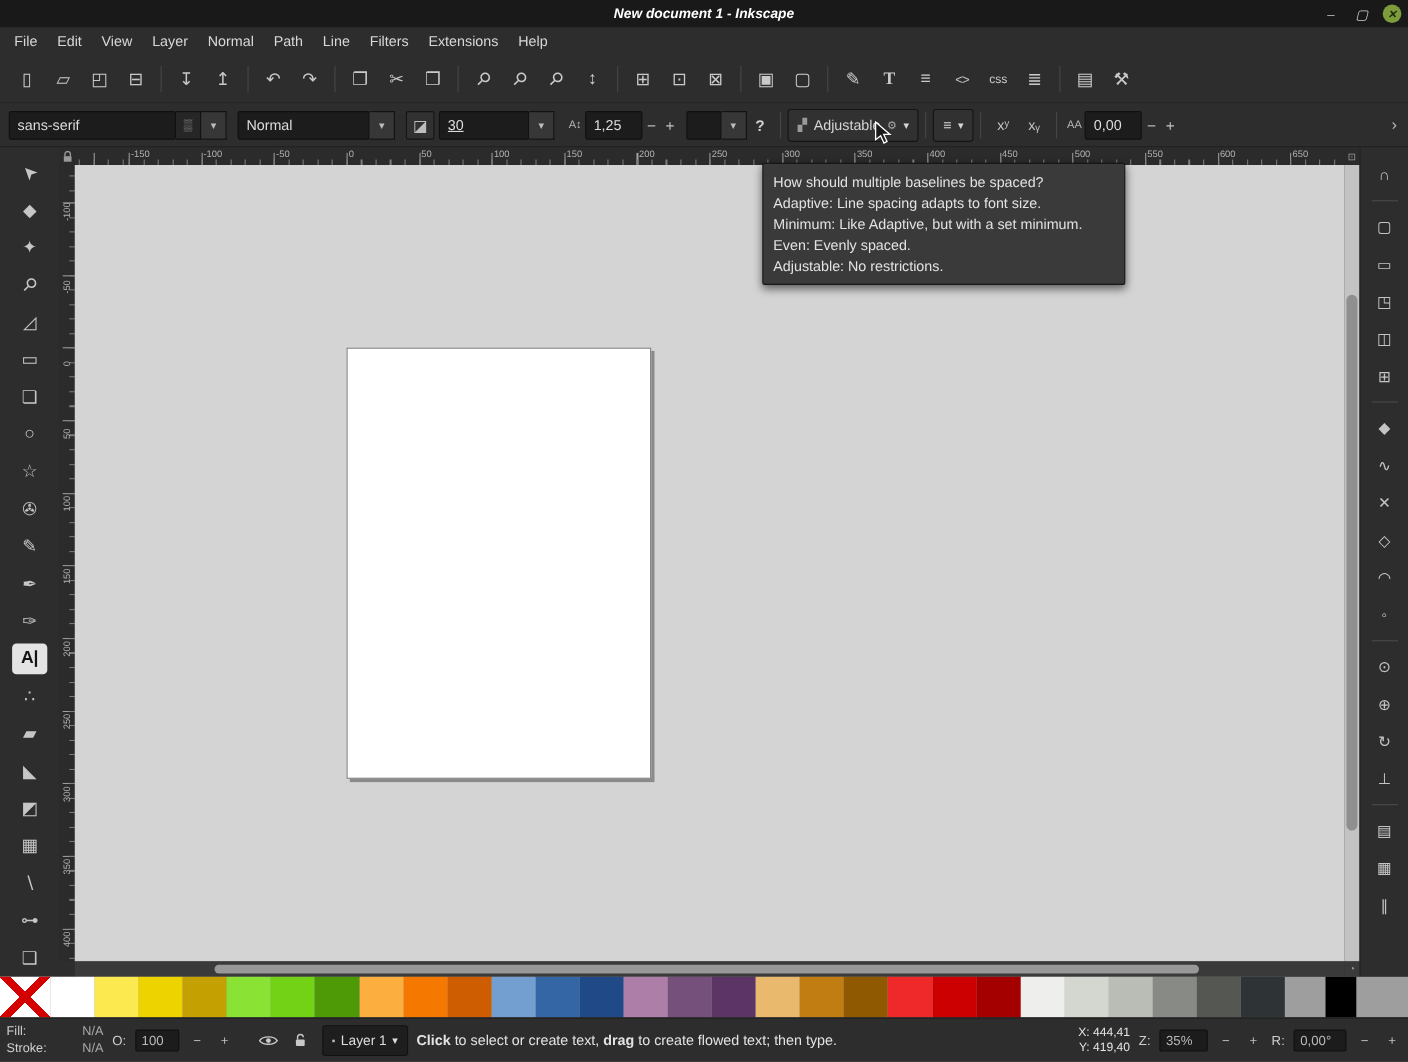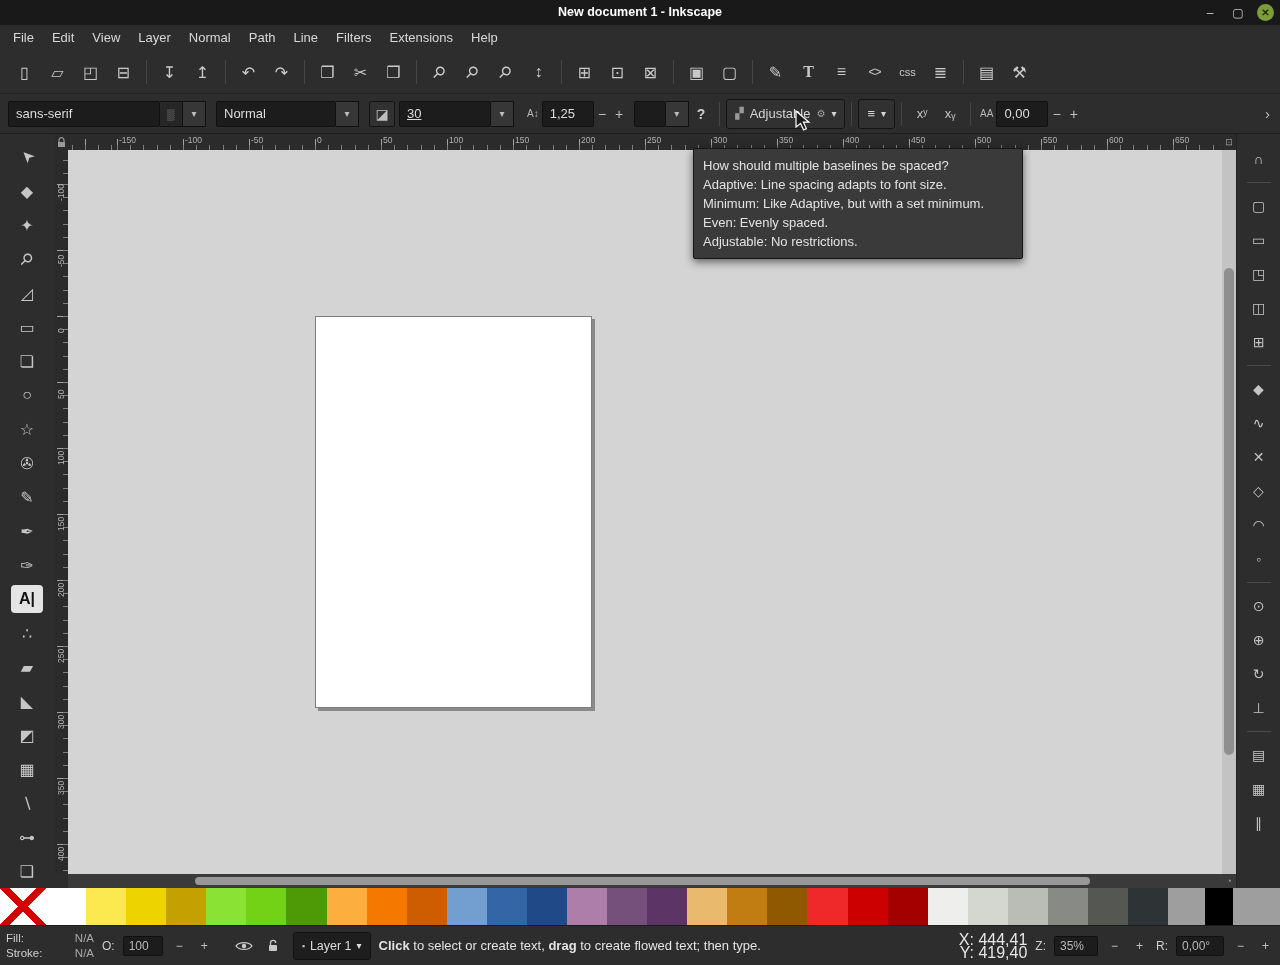--- a/index.html
+++ b/index.html
@@ -1,20 +1,20 @@
 <!DOCTYPE html>
 <html><head>
 <meta charset="utf-8">
 <style>
   html,body{margin:0;padding:0;background:#1a1a1a;}
   .window{position:relative;width:1280px;height:965px;overflow:hidden;background:#2d2d2d;
           font-family:"Liberation Sans",sans-serif;color:#d6d6d6;-webkit-font-smoothing:antialiased;}
 
   
-  .titlebar{position:absolute;left:0;top:0;width:1280px;height:25px;background:#191919;}
+  .titlebar{position:absolute;left:0;top:0;width:1280px;height:25px;background:#191919;font-style:italic;}
   .titlebar .title{position:absolute;left:0;right:0;top:0;height:25px;line-height:25px;text-align:center;
                    color:#ffffff;font-size:12.5px;font-weight:bold;}
   .winctl{position:absolute;right:6px;top:0;height:25px;display:flex;align-items:center;gap:10px;z-index:2;}
   .wbtn{width:18px;height:18px;display:flex;align-items:center;justify-content:center;color:#c9c9c9;font-size:12px;}
   .wbtn.close{background:#7d9c3c;color:#1d2a09;border-radius:50%;width:17px;height:17px;font-size:10px;font-weight:bold;}
 
   
   .menubar{position:absolute;left:0;top:25px;width:1280px;height:26px;background:#2d2d2d;
            display:flex;align-items:center;padding-left:4px;box-sizing:border-box;}
   .menu-item{padding:0 9px;font-size:13px;color:#d8d8d8;height:26px;line-height:26px;}
@@ -110,21 +110,21 @@
              display:flex;align-items:center;padding:0 6px;box-sizing:border-box;gap:8px;}
   .fs-block{width:88px;font-size:11.5px;line-height:15px;color:#cfcfcf;flex:none;}
   .fs-row{display:flex;justify-content:space-between;}
   .fs-val{color:#a9a9a9;}
   .slabel{font-size:12px;color:#cfcfcf;}
   .sentry{background:#1c1c1c;border:1px solid #101010;border-radius:2px;color:#b9b9b9;
           font:12px "Liberation Sans",sans-serif;height:20px;padding:0 5px;box-sizing:border-box;outline:none;}
   .layer-btn{display:flex;align-items:center;gap:5px;background:#1e1e1e;border:1px solid #121212;border-radius:3px;
              height:26px;padding:0 8px;color:#dddddd;font-size:12.5px;flex:none;}
   .status-msg{flex:1;font-size:13px;color:#e3e3e3;white-space:nowrap;overflow:hidden;}
-  .coords{font-size:16px;line-height:13px;color:#e6e6e6;text-align:right;flex:none;}
+  .coords{font-size:11px;line-height:13px;color:#e6e6e6;text-align:right;flex:none;}
   .statusbar svg{flex:none;}
 
   
   .tooltip{position:absolute;left:693px;top:148px;width:330px;background:#3a3a3a;border:1px solid #171717;
            border-radius:2px;padding:7px 9px;box-sizing:border-box;color:#e2e2e2;font-size:13px;line-height:19px;
            box-shadow:0 3px 8px rgba(0,0,0,.55);z-index:90;}
   
   .cursor{position:absolute;left:795px;top:110px;z-index:100;}
 </style>
 </head>
@@ -203,21 +203,21 @@
       </div>
     <div class="gap4" data-name="spacer"></div>
     <input class="tentry" style="width: 120px;" readonly="" data-name="font-style-input" value="Normal">
     <div class="arrow-btn" data-name="font-style-dropdown">
         <span data-name="chevron-down-icon">▾</span>
       </div>
     <div class="gap4" data-name="spacer"></div>
     <div class="icon-btn" data-name="font-size-icon">
         <span data-name="size-swatch-glyph">◪</span>
       </div>
-    <input class="tentry" style="width: 92px; margin-left: 4px; text-decoration: underline;" readonly="" data-name="font-size-input" value="30">
+    <input class="tentry" style="width: 82px; margin-left: 4px; text-decoration: underline;" readonly="" data-name="font-size-input" value="30">
     <div class="arrow-btn" data-name="font-size-dropdown">
         <span data-name="chevron-down-icon">▾</span>
       </div>
     <div class="gap4" data-name="spacer"></div>
     <span class="mini-label" data-name="line-height-icon">A↕</span>
     <input class="tentry" style="width: 52px;" readonly="" data-name="line-height-input" value="1,25">
     <span class="spin" data-name="line-height-decrease-button">−</span>
     <span class="spin" data-name="line-height-increase-button">+</span>
     <input class="tentry" style="width: 32px; margin-left: 6px;" readonly="" data-name="line-height-unit-input" value="">
     <div class="arrow-btn" data-name="line-height-unit-dropdown">

